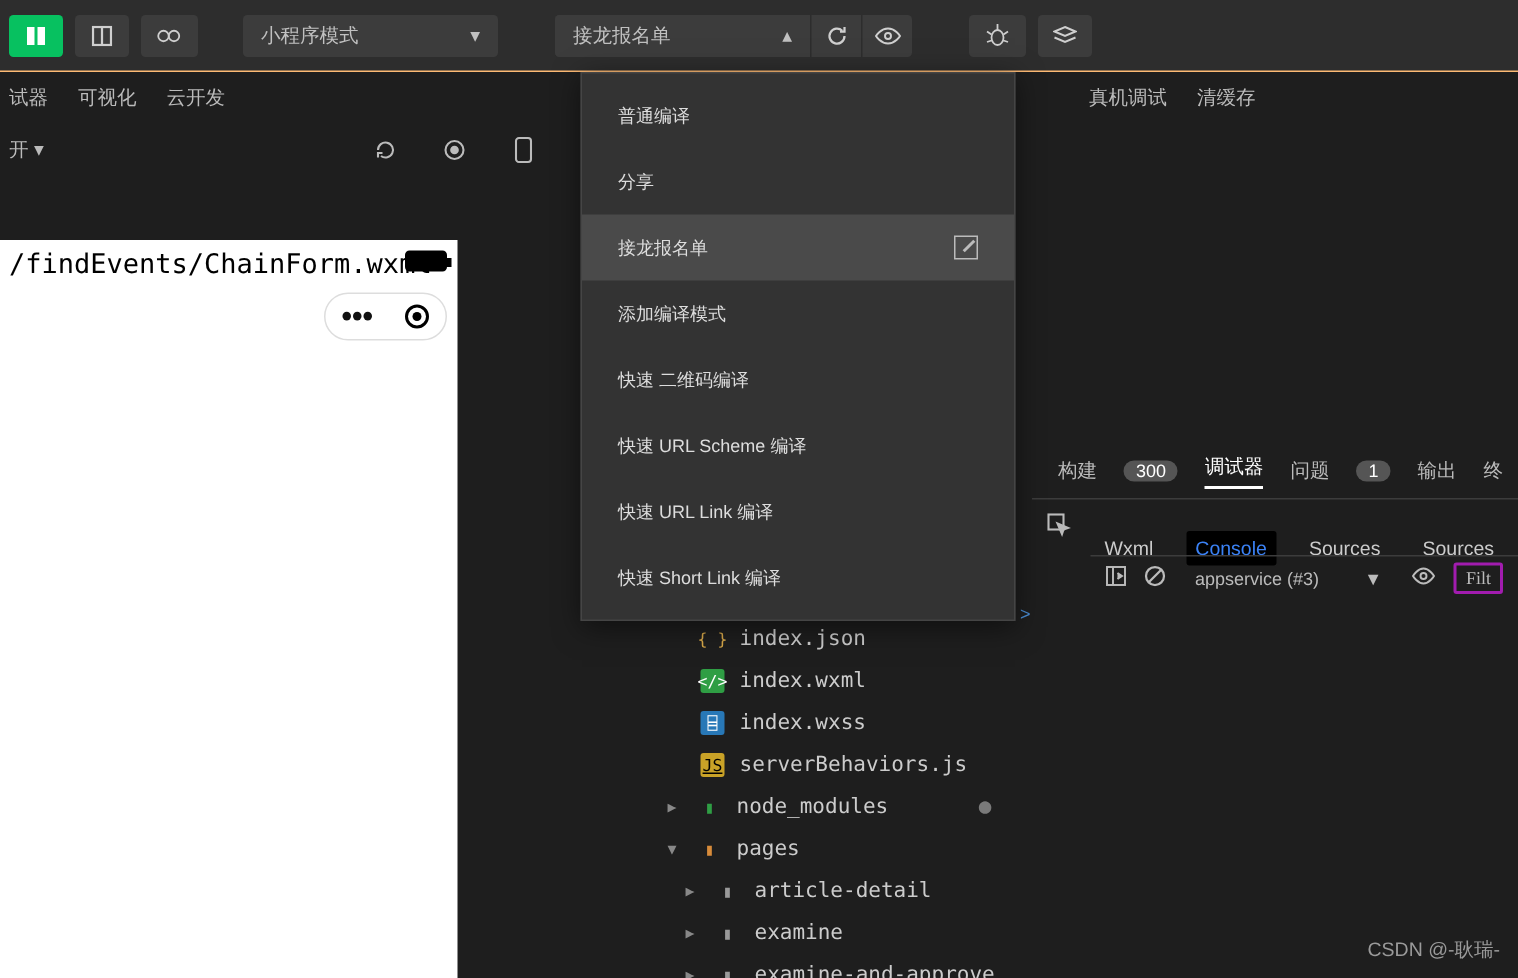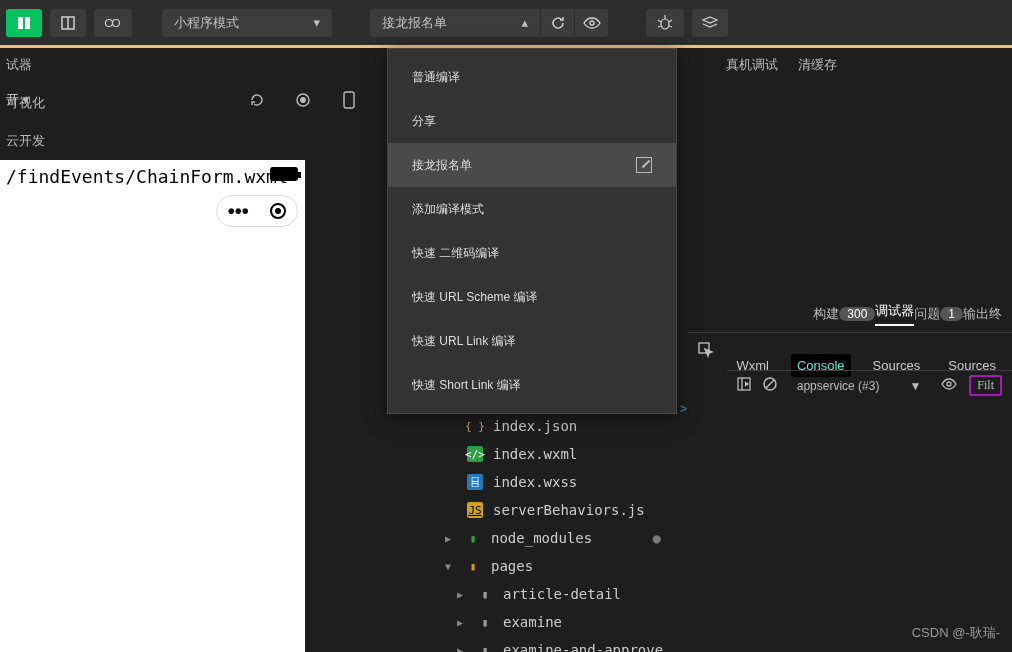--- a/index.html
+++ b/index.html
@@ -11,21 +11,21 @@
     overflow: hidden;
     position: relative;
   }
 
   
   .topbar {
     height: 48px; width: 100%;
     background: #2d2d2d;
     display: flex; align-items: center;
     padding: 0 6px; gap: 8px;
-    border-bottom: 3px solid #fdba74;
+    border-bottom: 1px solid #fdba74;
   }
   .tool-btn {
     height: 28px; min-width: 36px;
     padding: 0 10px;
     display: inline-flex; align-items: center; justify-content: center;
     background: #3c3c3c; border-radius: 3px;
     color: #cfcfcf; cursor: pointer;
   }
   .tool-btn.green { background: #07c160; color:#fff; }
   .select-box {
@@ -120,34 +120,34 @@
   .ic.folder{color:#2f9e44;}
   .ic.folder.orange{color:#d78b3a;}
   .ic.folder.grey{color:#9a9a9a;}
   .caret{width:10px;color:#888;font-size:10px;}
   .dot-dirty{color:#7a7a7a;margin-left:auto;padding-right:6px;}
   .ind1{padding-left:60px;} .ind2{padding-left:38px;} .ind22{padding-left:50px;}
 
   
   .devtabs{
     position:absolute; right:0; top:296px; height:36px;
-    display:flex; align-items:center; 
+    display:flex; align-items:center; gap:18px;
     font-size:13px; color:#bbb; padding:0 10px;
   }
   .devtabs .pill{background:#555;color:#fff;border-radius:10px;padding:0 8px;font-size:12px;}
   .devtabs .tab{cursor:pointer;}
   .devtabs .tab.on{border-bottom:2px solid #fff;color:#fff;padding-bottom:4px;}
   .devinner{
     position:absolute; right:0; top:332px; height:38px;
     display:flex; align-items:center; gap:16px;
     border-top:1px solid #3c3c3c;
     padding:0 10px; font-size:13px; color:#ccc;
   }
   .devinner .tab{cursor:pointer;padding:4px 6px;margin-top:28px;}
-  .devinner .tab.on{background:#000;color:#5eead4;border-radius:2px;}
+  .devinner .tab.on{background:#000;color:#3b82f6;border-radius:2px;}
   .devctl{
     position:absolute; right:0; top:370px; height:30px;
     display:flex;align-items:center;gap:12px;
     border-top:1px solid #3c3c3c; padding:0 10px;
     font-size:12px;color:#bbb;
   }
   .devctl .sel{display:flex;align-items:center;gap:30px;padding:2px 8px;}
   .devctl .filt{border:2px solid #a21caf;padding:1px 6px;border-radius:2px;font-family:Liberation Serif, serif;}
   .prompt{position:absolute;left:680px;top:402px;color:#4a8dd4;font-size:12px;}
 
@@ -211,21 +211,21 @@
       </svg>
   </div>
   <div class="tool-btn">
     <svg width="16" height="14" viewBox="0 0 16 14" fill="none" stroke="#cfcfcf" stroke-width="1.3">
         <path d="M8 1l7 3-7 3-7-3 7-3z"></path>
         <path d="M1 8l7 3 7-3"></path>
       </svg>
   </div>
 </div>
 
-<div class="top-labels" style="position:absolute;top:50px;left:0;flex-direction:column;">
+<div class="top-labels" style="position:absolute;top:50px;left:0;">
   <span>试器</span>
   <span>可视化</span>
   <span>云开发</span>
 </div>
 <div class="top-labels" style="position:absolute;top:50px;left:720px;">
   <span>真机调试</span>
   <span>清缓存</span>
 </div>
 
 <div class="secondbar" style="position:absolute;top:84px;left:0;width:388px;">

